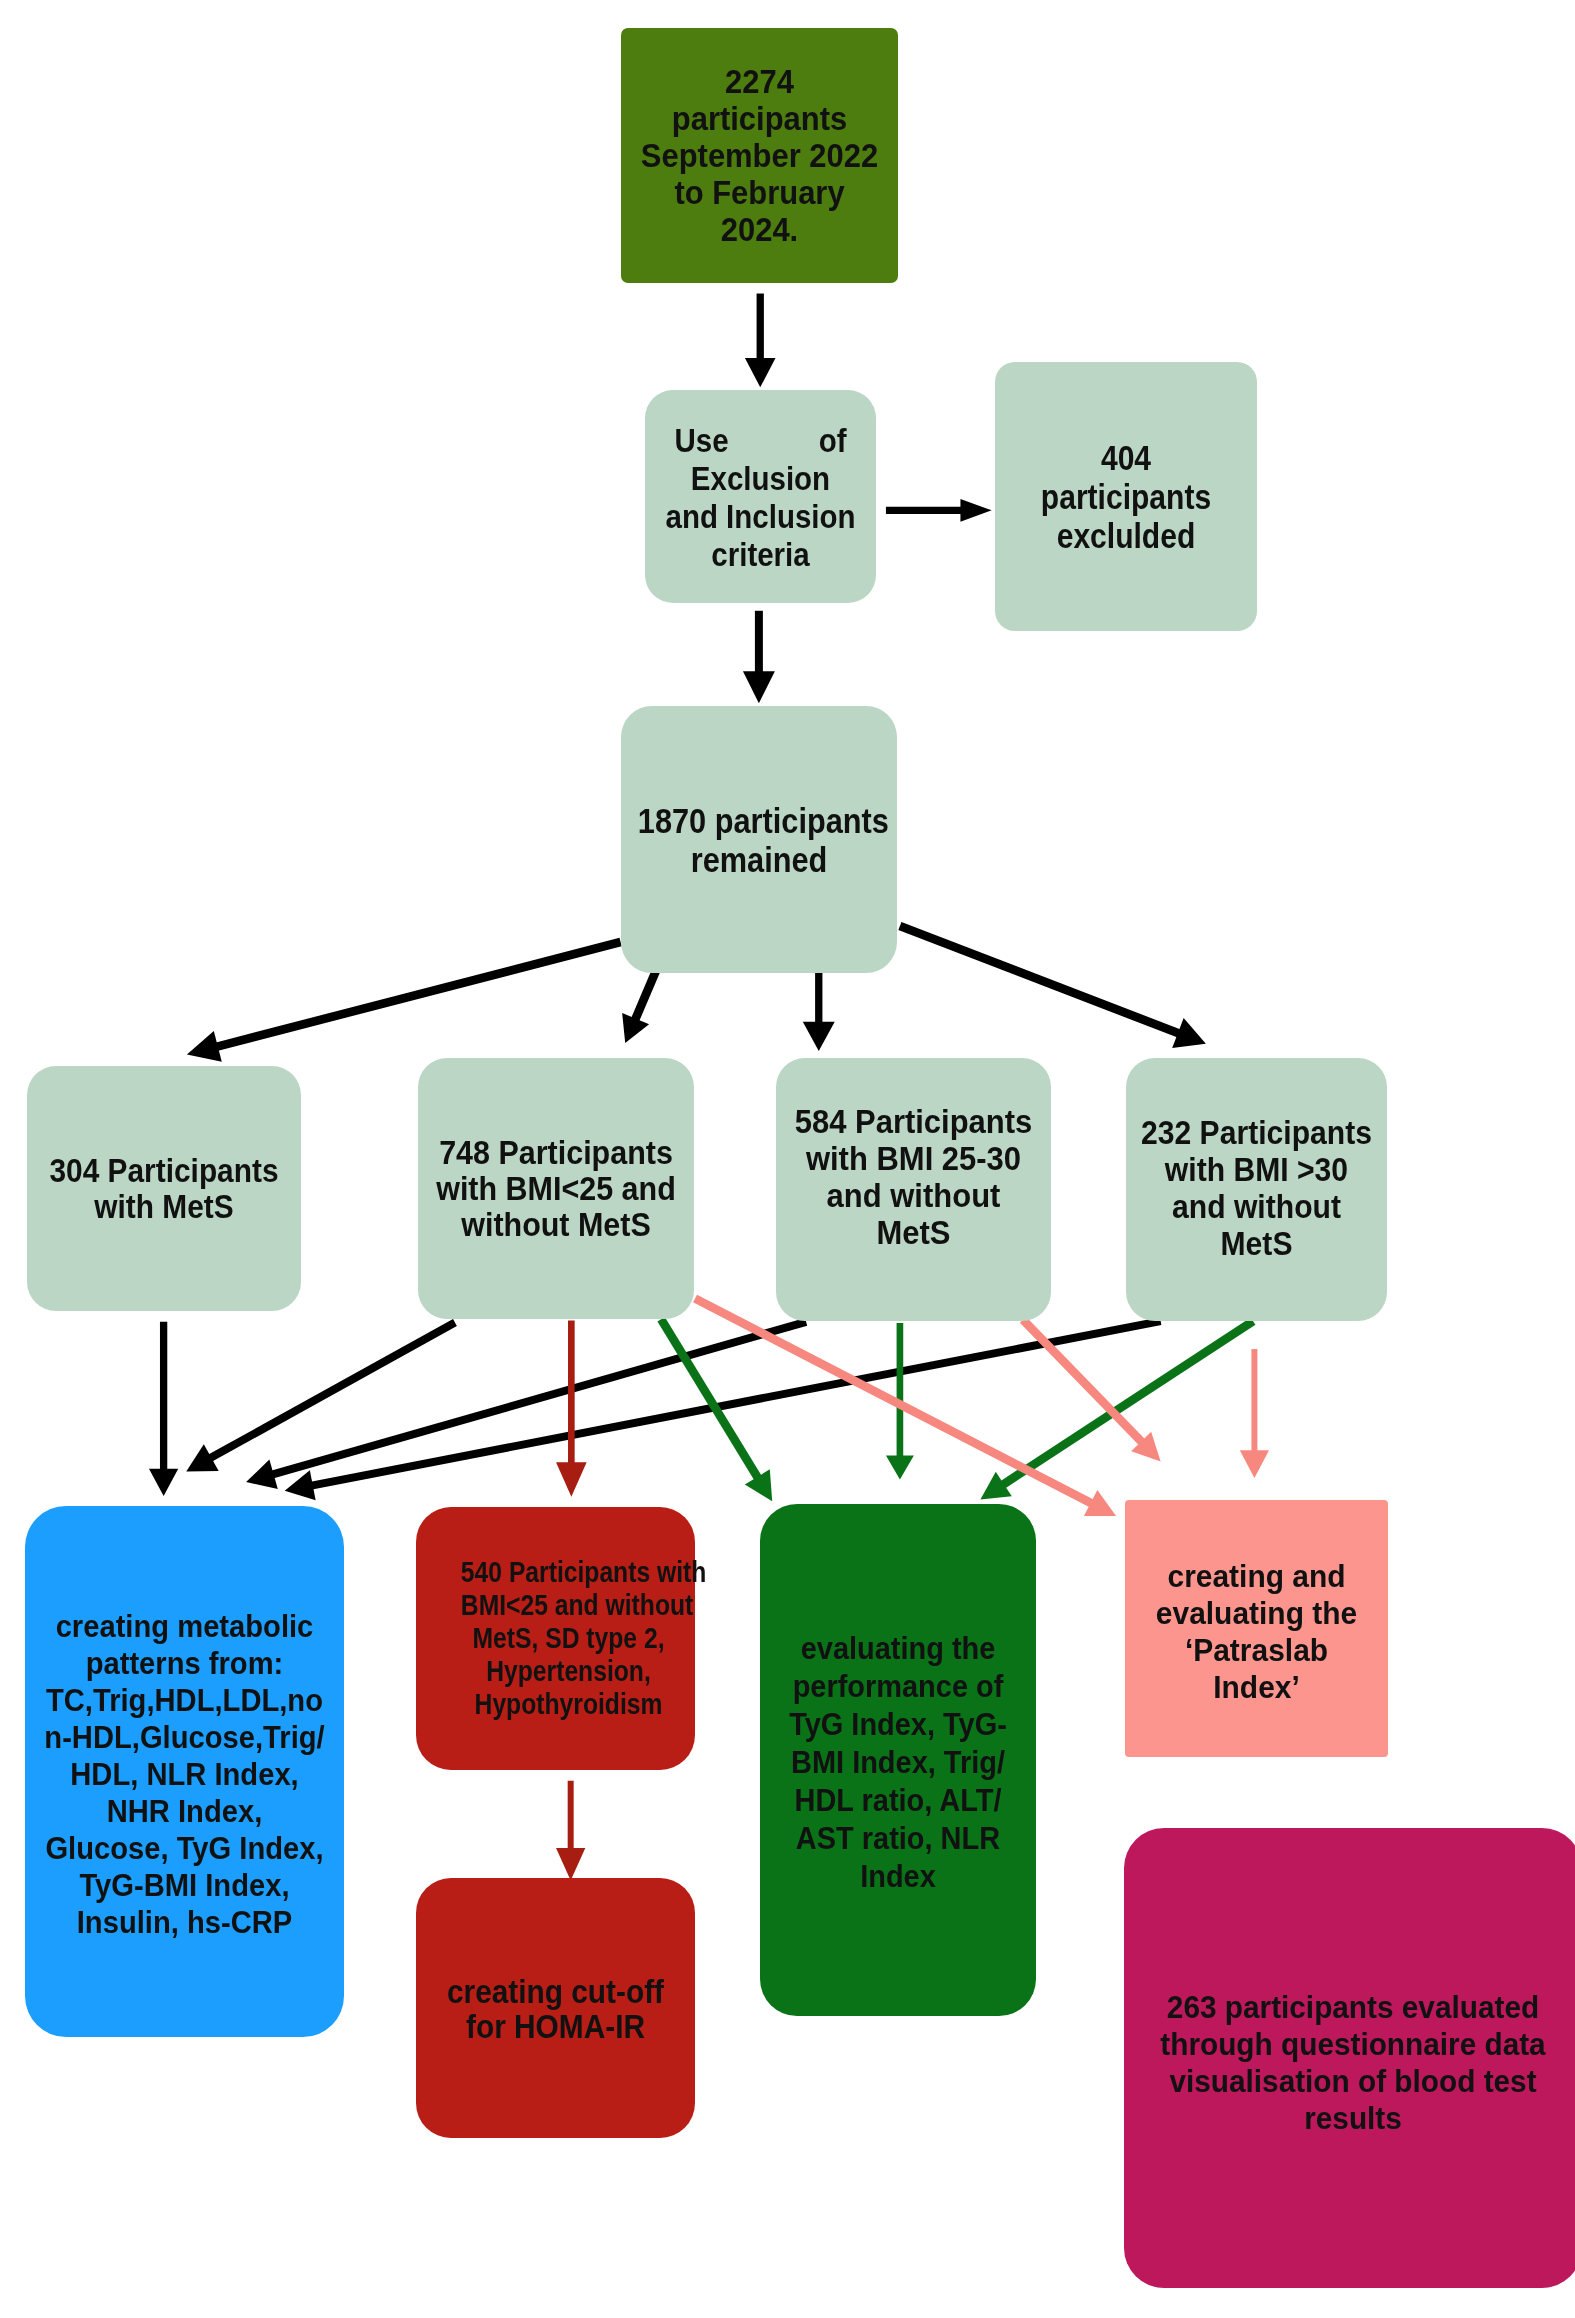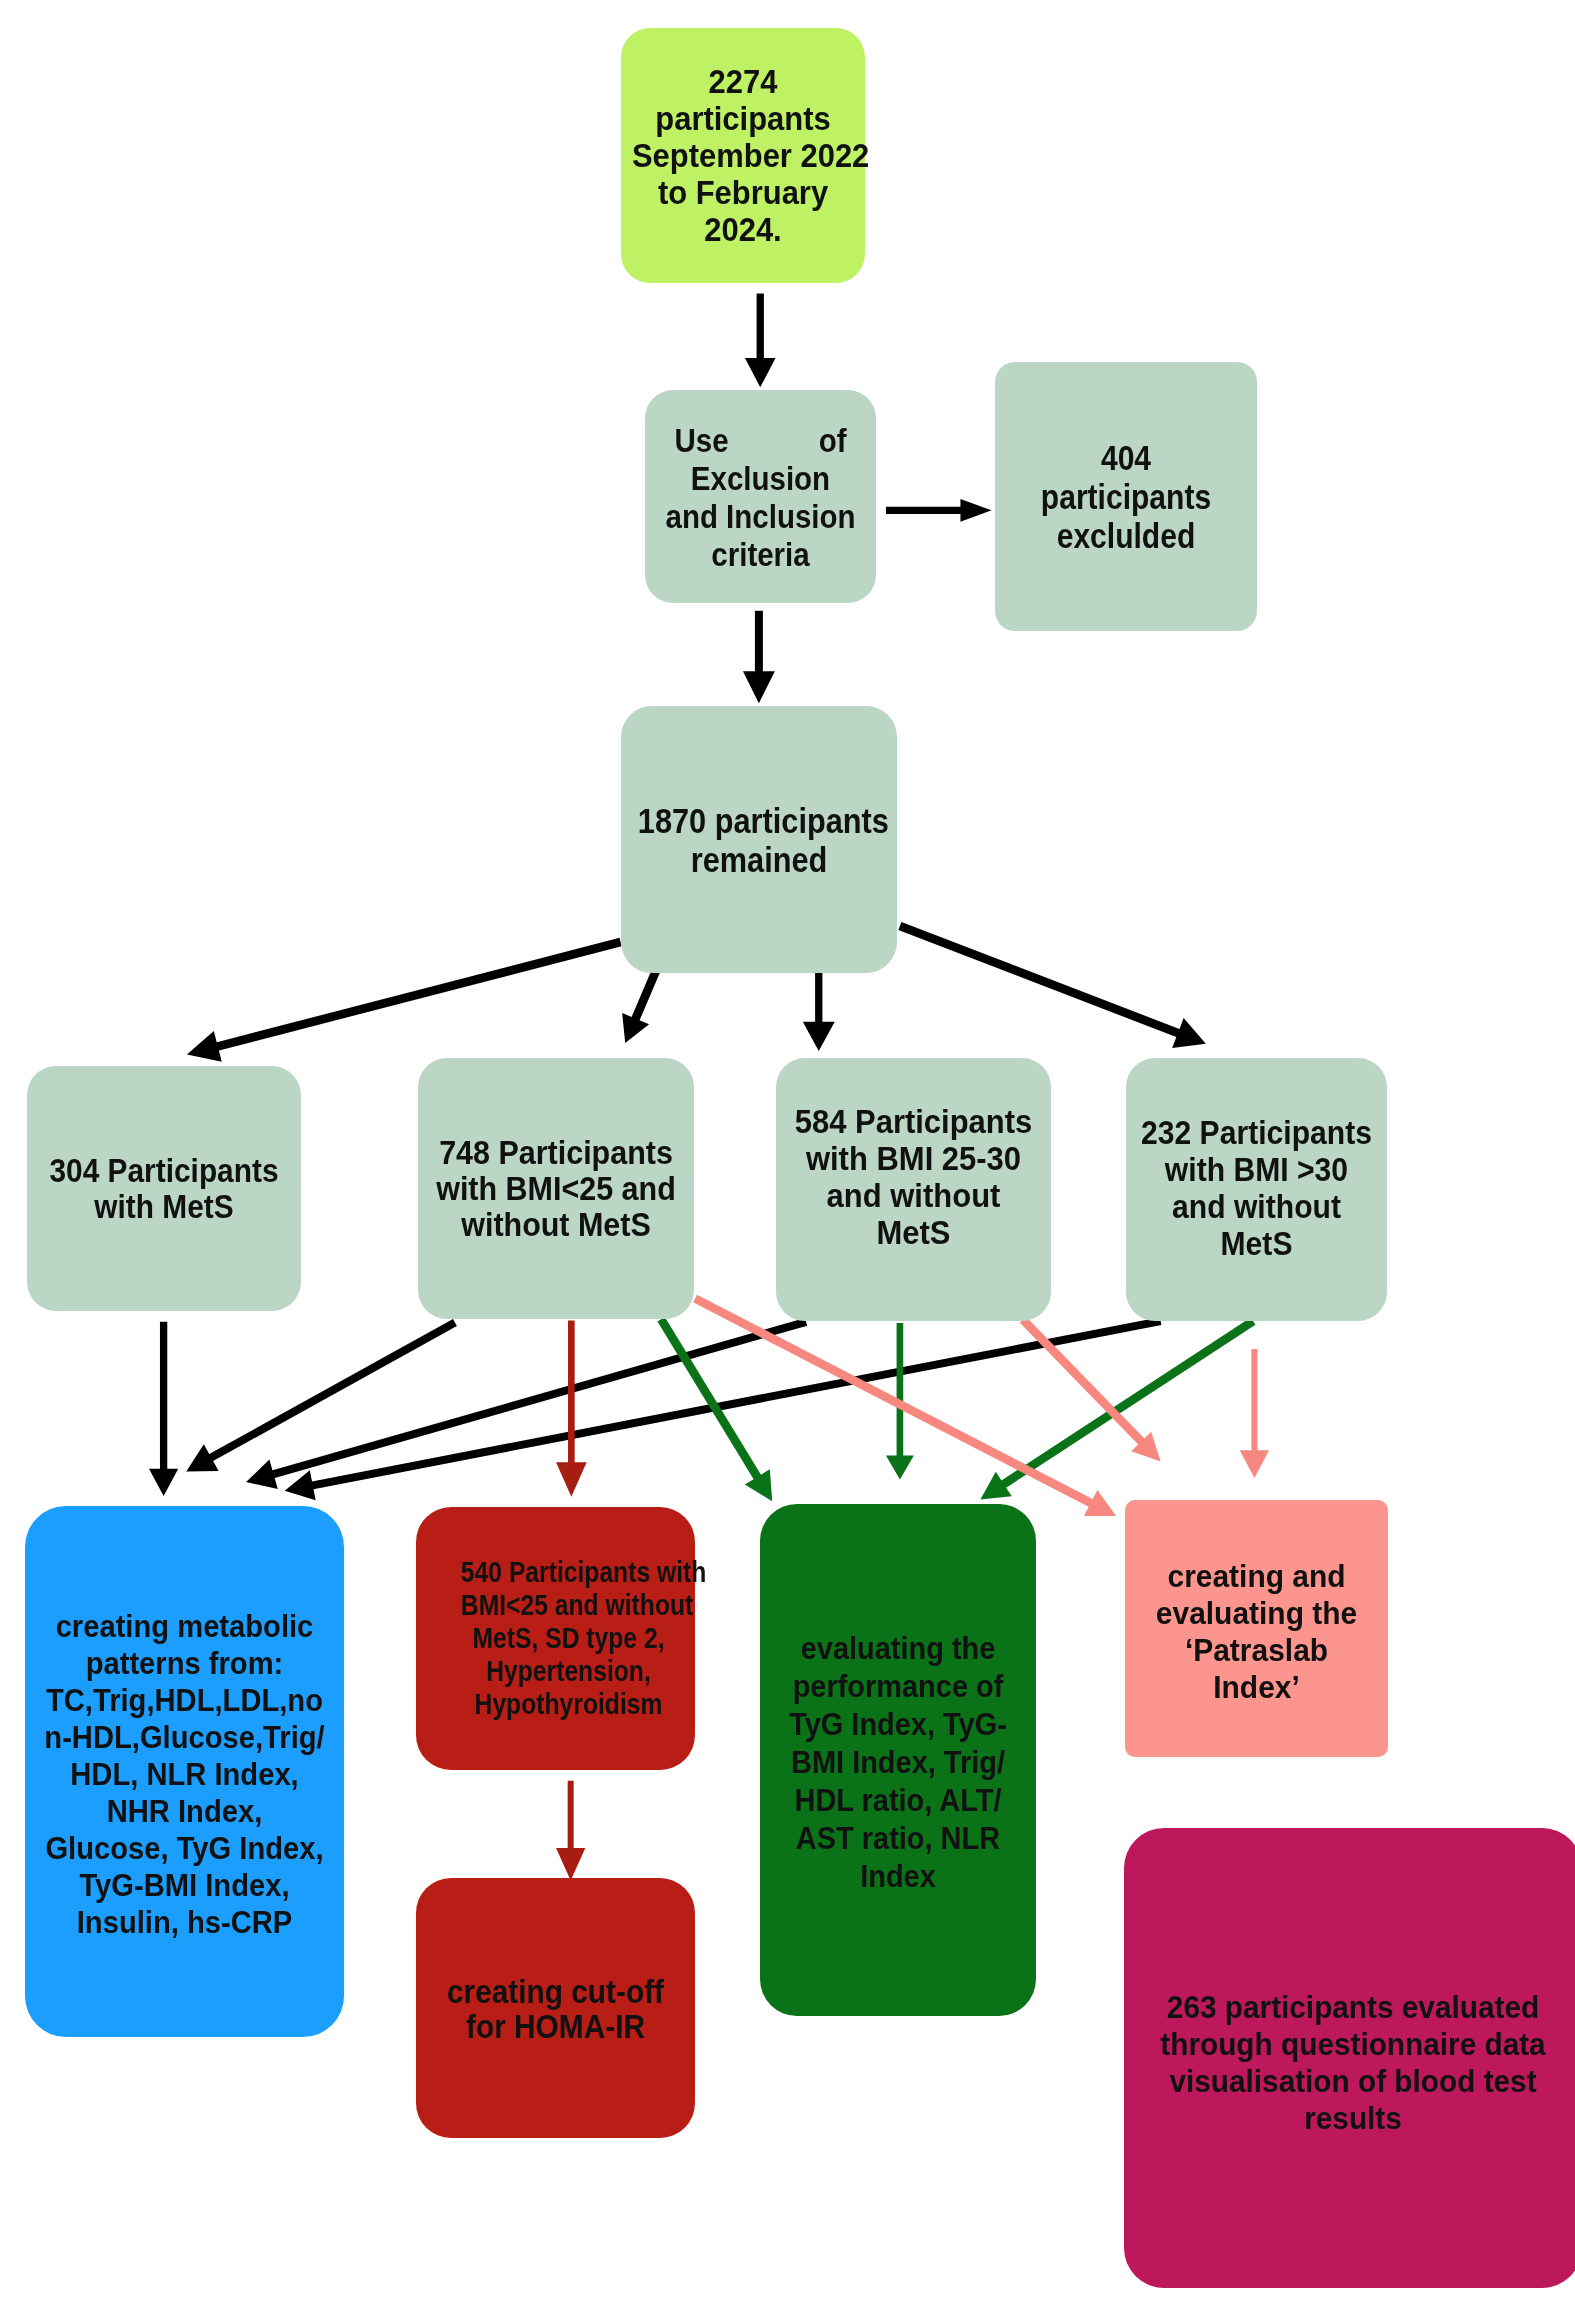--- a/index.html
+++ b/index.html
@@ -87,21 +87,21 @@
     </g>
     <g>
       <line x1="1886" y1="2028" x2="1886" y2="2184" stroke="#f7887f" stroke-width="9"></line>
       <polygon points="1886,2222 1864,2180 1908,2180" fill="#f7887f"></polygon>
     </g>
     <g>
       <line x1="858" y1="2677" x2="858" y2="2782" stroke="#a81d12" stroke-width="9"></line>
       <polygon points="858,2827 836,2778 880,2778" fill="#a81d12"></polygon>
     </g>
   </svg>
-  <div class="node" style="left: 621px; top: 28px; width: 244px; height: 255px; background: #bef264; border-radius: 29px;">
+  <div class="node" style="left: 621px; top: 28px; width: 277px; height: 255px; background: #4d7c0f; border-radius: 7px;">
     <span class="txt" style="font-size: 34px; line-height: 37px; transform-origin: center center; transform: translateY(0px) scaleX(0.909977);">2274
 participants
 September 2022
 to February
 2024.</span>
   </div>
   <div class="node" style="left: 645px; top: 390px; width: 231px; height: 213px; background: rgb(187, 214, 196); border-radius: 28px; align-items: center;">
     <span class="txt" style="font-size: 34px; line-height: 38px; transform-origin: center center; transform: translateY(0px) scaleX(0.867085);">Use           of
 Exclusion
 and Inclusion
@@ -161,21 +161,21 @@
   </div>
   <div class="node" style="left: 760px; top: 1504px; width: 276px; height: 512px; background: rgb(10, 115, 24); border-radius: 37px;">
     <span class="txt" style="font-size: 31px; line-height: 38px; transform-origin: center center; transform: translateY(3.3px) scaleX(0.933728);">evaluating the
 performance of
 TyG Index, TyG-
 BMI Index, Trig/
 HDL ratio, ALT/
 AST ratio, NLR
 Index</span>
   </div>
-  <div class="node" style="left: 1125px; top: 1500px; width: 263px; height: 257px; background: rgb(252, 149, 141); border-radius: 10px;">
+  <div class="node" style="left: 1125px; top: 1500px; width: 263px; height: 257px; background: rgb(252, 149, 141); border-radius: 4px;">
     <span class="txt" style="font-size: 32px; line-height: 37px; transform-origin: center center; transform: translateY(3.3px) scaleX(0.935754);">creating and
 evaluating the
 ‘Patraslab
 Index’</span>
   </div>
   <div class="node" style="left: 1124px; top: 1828px; width: 458px; height: 460px; background: #be185d; border-radius: 40px;">
     <span class="txt" style="font-size: 32px; line-height: 37px; transform-origin: center center; transform: translateY(4.7px) scaleX(0.930219);">263 participants evaluated
 through questionnaire data
 visualisation of blood test
 results</span>

